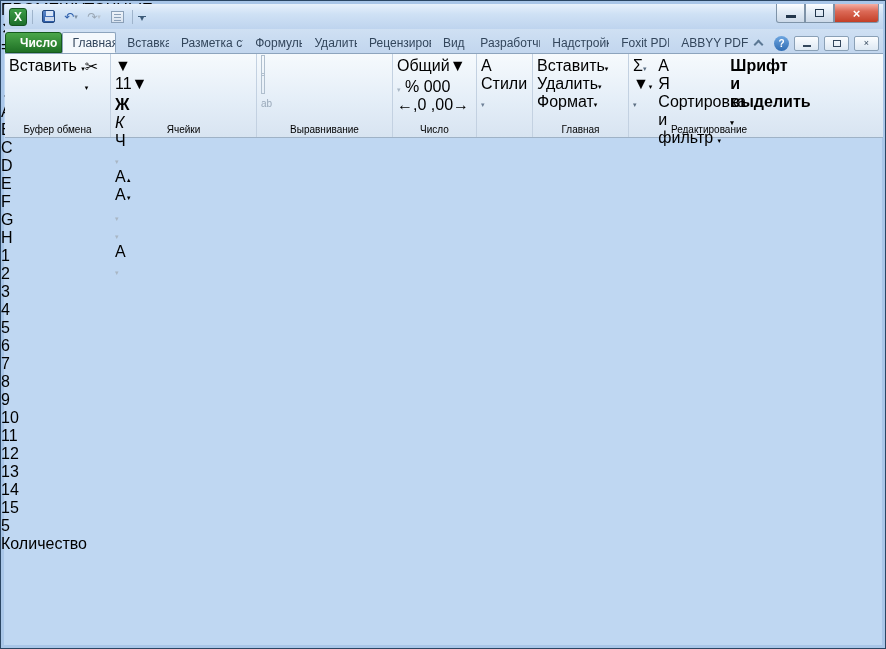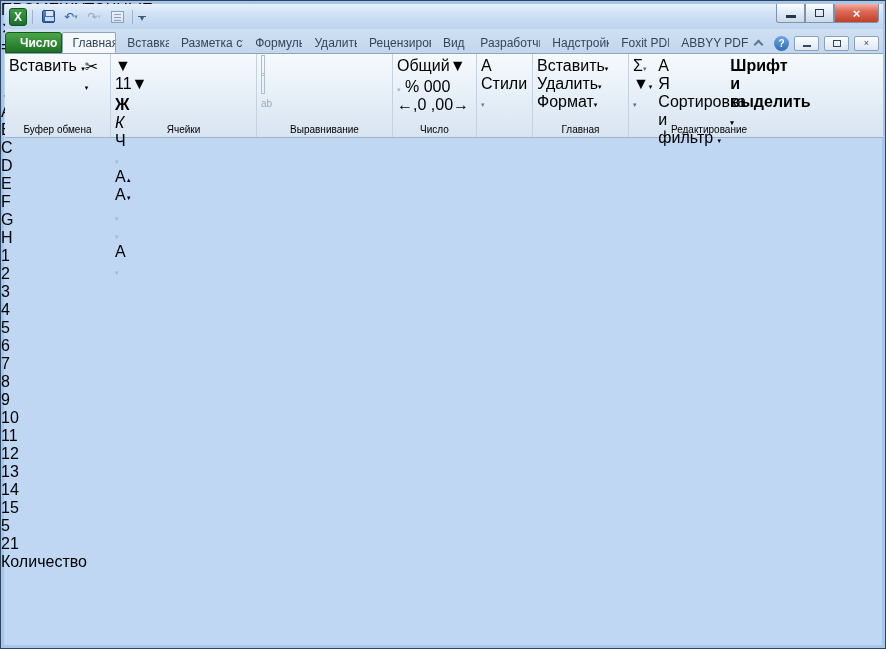--- a/index.html
+++ b/index.html
@@ -666,21 +666,20 @@
         <div class="gcell" style="grid-area: 20 / 10 / span 1 / span 1;"></div>
         <div class="gcell" style="grid-area: 21 / 2 / span 1 / span 1;"></div>
         <div class="gcell" style="grid-area: 21 / 3 / span 1 / span 1;"></div>
         <div class="gcell" style="grid-area: 21 / 4 / span 1 / span 1;"></div>
         <div class="gcell" style="grid-area: 21 / 5 / span 1 / span 1;"></div>
         <div class="gcell" style="grid-area: 21 / 6 / span 1 / span 1;"></div>
         <div class="gcell" style="grid-area: 21 / 7 / span 1 / span 1;"></div>
         <div class="gcell" style="grid-area: 21 / 8 / span 1 / span 1;"></div>
         <div class="gcell" style="grid-area: 21 / 9 / span 1 / span 1;"></div>
         <div class="gcell" style="grid-area: 21 / 10 / span 1 / span 1;"></div>
-        <div class="rh" style="grid-area: 22 / 1 / span 1 / span 1;">21</div>
         <div class="gcell" style="grid-area: 22 / 2 / span 1 / span 1;"></div>
         <div class="gcell" style="grid-area: 22 / 3 / span 1 / span 1;"></div>
         <div class="gcell" style="grid-area: 22 / 4 / span 1 / span 1;"></div>
         <div class="gcell" style="grid-area: 22 / 5 / span 1 / span 1;"></div>
         <div class="gcell" style="grid-area: 22 / 6 / span 1 / span 1;"></div>
         <div class="gcell" style="grid-area: 22 / 7 / span 1 / span 1;"></div>
         <div class="gcell" style="grid-area: 22 / 8 / span 1 / span 1;"></div>
         <div class="gcell" style="grid-area: 22 / 9 / span 1 / span 1;"></div>
         <div class="gcell" style="grid-area: 22 / 10 / span 1 / span 1;"></div>
         <div class="tcell yellow tt bold ctr" style="grid-area: 2 / 3 / span 1 / span 2;">Количество</div>

